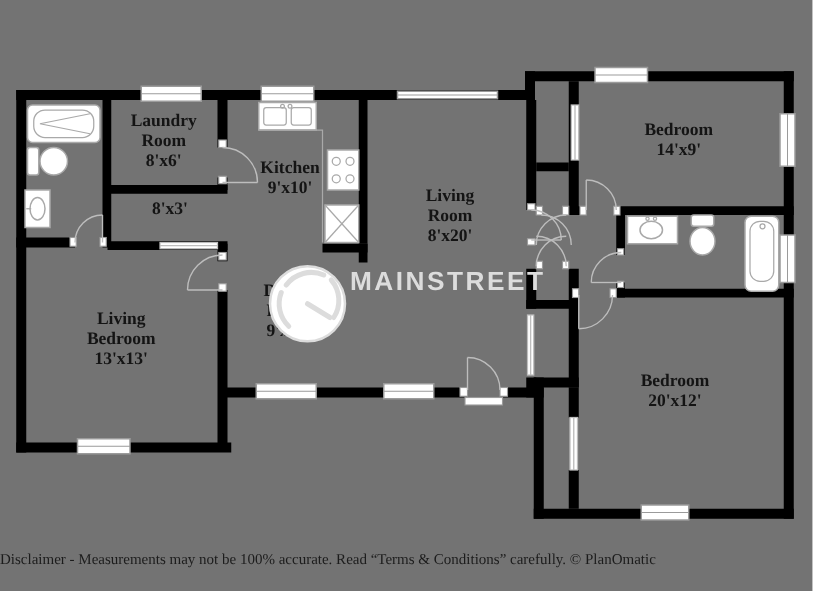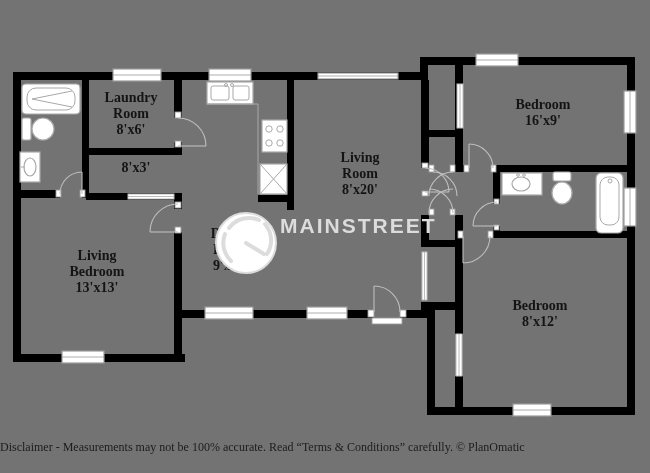--- a/index.html
+++ b/index.html
@@ -214,42 +214,46 @@
   </svg>
 
   <div class="room-label" style="left:131px;top:90px">
     <span>Laundry</span>
       <span>Room</span>
       <span>8'x6'</span>
   </div>
   <div class="room-label" style="left:136px;top:160px">
     <span>8'x3'</span>
   </div>
+  <div class="room-label" style="left:232px;top:127px">
+    <span>Kitchen</span>
+      <span>9'x10'</span>
+  </div>
   <div class="room-label" style="left:231px;top:226px">
     <span>Dining</span>
       <span>Room</span>
       <span>9'x10'</span>
   </div>
   <div class="room-label" style="left:360px;top:150px">
     <span>Living</span>
       <span>Room</span>
       <span>8'x20'</span>
   </div>
   <div class="room-label" style="left:97px;top:248px">
     <span>Living</span>
       <span>Bedroom</span>
       <span>13'x13'</span>
   </div>
   <div class="room-label" style="left:543px;top:97px">
     <span>Bedroom</span>
-      <span>16'x9'</span>
+      <span>14'x9'</span>
   </div>
   <div class="room-label" style="left:540px;top:298px">
     <span>Bedroom</span>
-      <span>8'x12'</span>
+      <span>20'x12'</span>
   </div>
 
   <svg id="logo-svg" width="96" height="96" viewBox="0 0 96 96">
     <circle class="wm-circle" cx="48" cy="48" r="30"></circle>
     <path class="wm-swirl" d="M33,66 A25,25 0 0 1 27,39"></path>
     <path class="wm-swirl" d="M31,33 A25,25 0 0 1 61,25"></path>
     <path class="wm-swirl" d="M67,29 A25,25 0 0 1 69,59"></path>
     <path class="wm-swirl" d="M48,48 L66,59"></path>
   </svg>
 

